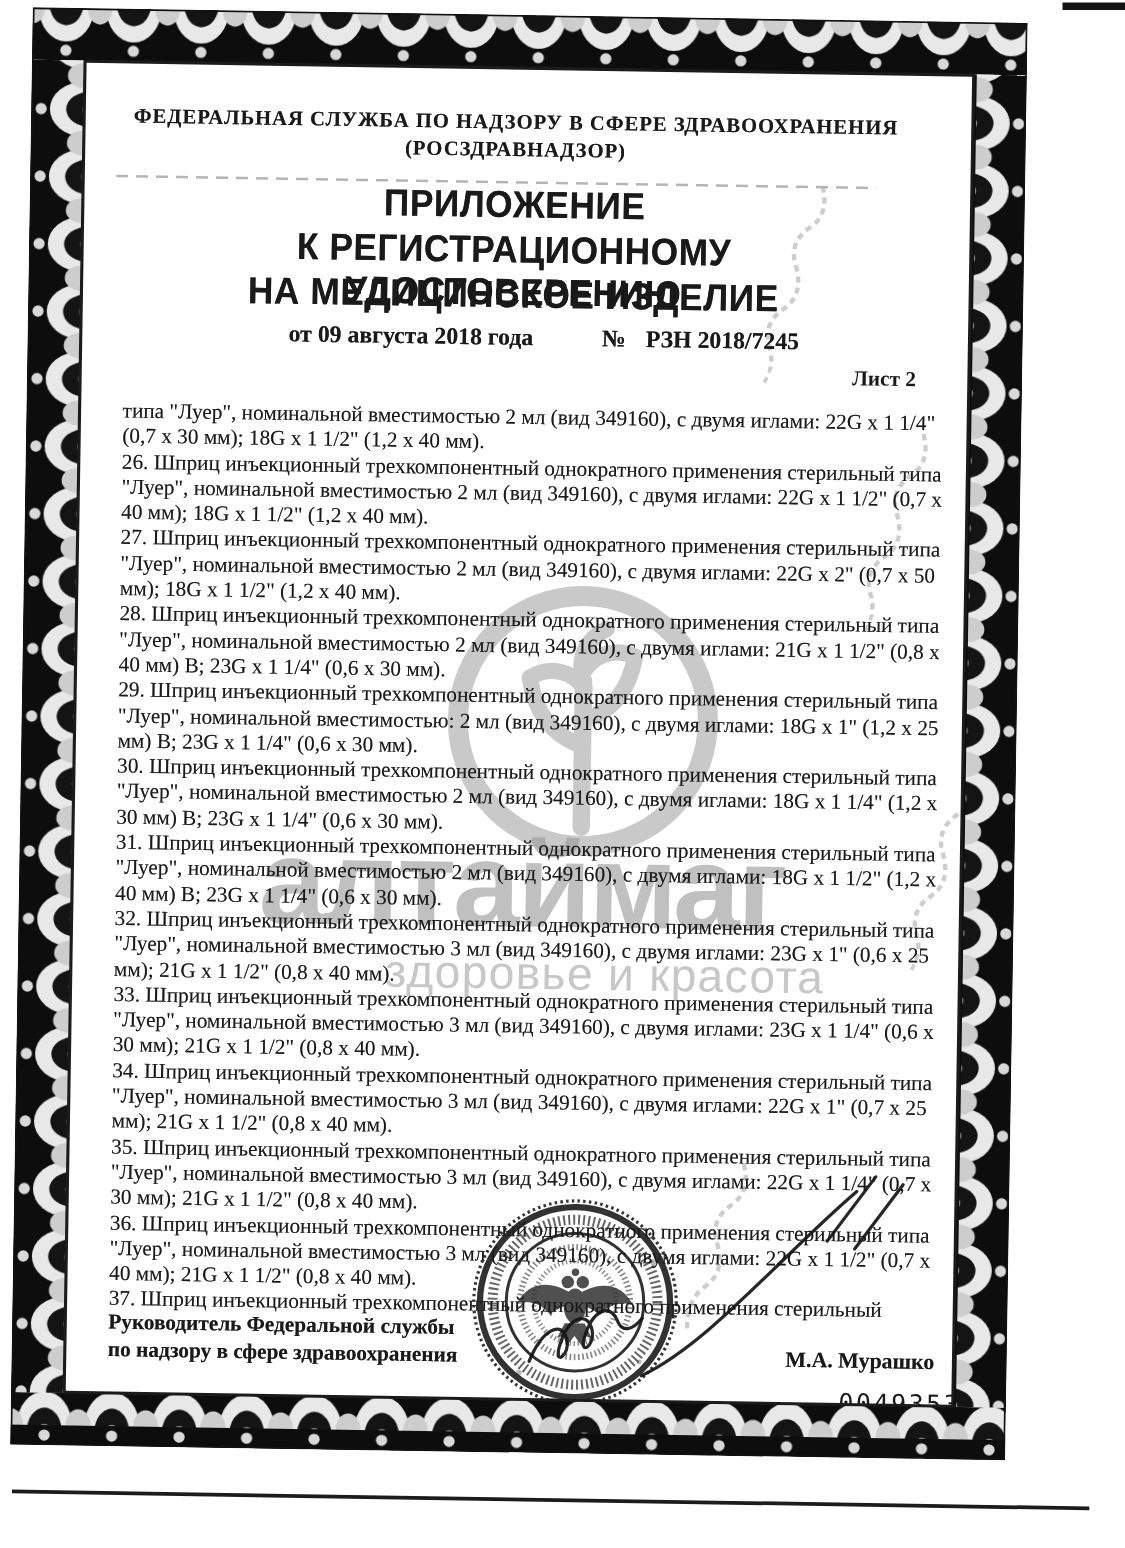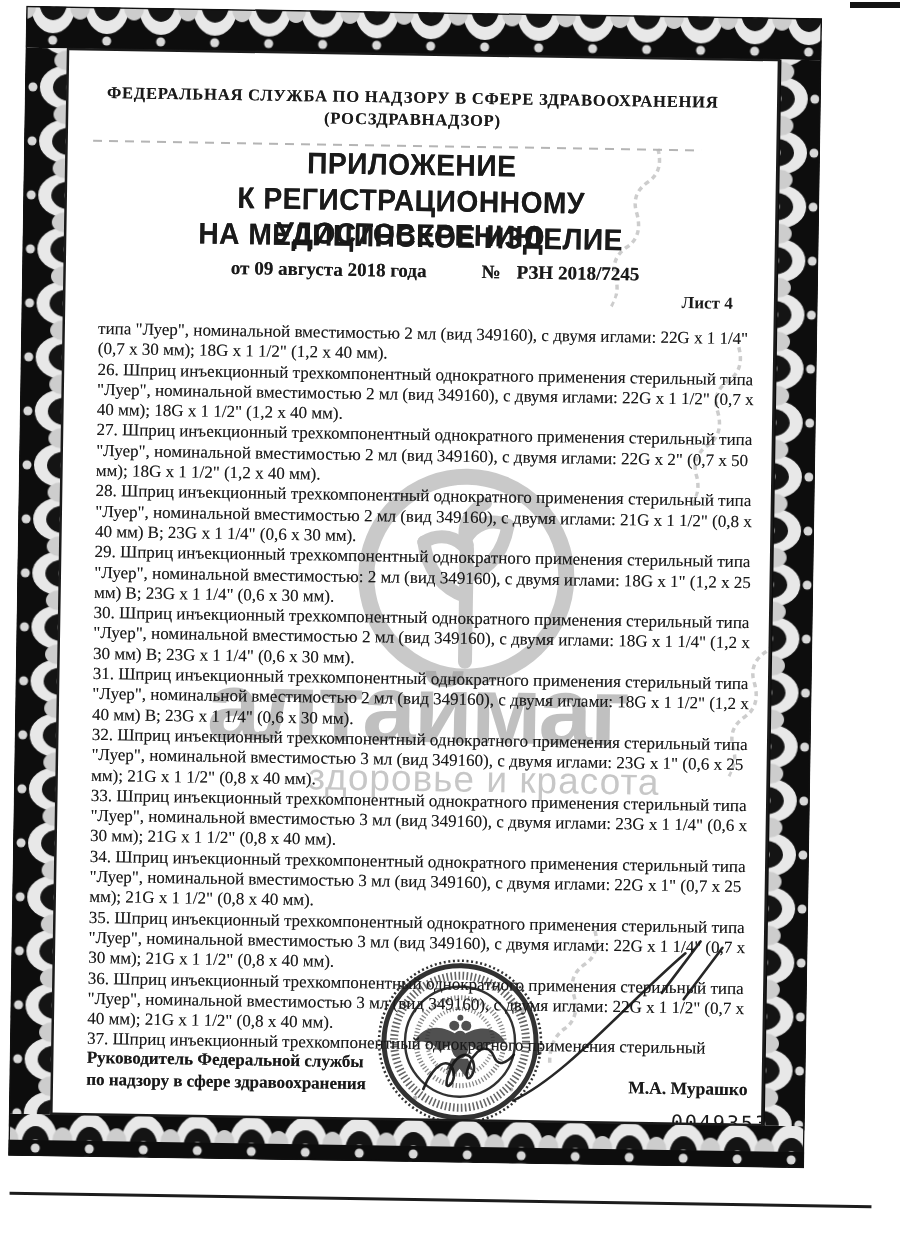--- a/index.html
+++ b/index.html
@@ -134,21 +134,21 @@
   </svg>
 
   <div class="abs agency">ФЕДЕРАЛЬНАЯ СЛУЖБА ПО НАДЗОРУ В СФЕРЕ ЗДРАВООХРАНЕНИЯ</div>
   <div class="abs agency2">(РОСЗДРАВНАДЗОР)</div>
   <div class="abs title t1">ПРИЛОЖЕНИЕ</div>
   <div class="abs title t2">К РЕГИСТРАЦИОННОМУ УДОСТОВЕРЕНИЮ</div>
   <div class="abs title t3">НА МЕДИЦИНСКОЕ ИЗДЕЛИЕ</div>
   <div class="abs issue-line">
     <span>от 09 августа 2018 года</span><span class="numsign">№</span><span class="numval">РЗН 2018/7245</span>
   </div>
-  <div class="abs sheet">Лист 4</div>
+  <div class="abs sheet">Лист 2</div>
 
   <div class="abs doc-body">
     <p>типа "Луер", номинальной вместимостью 2 мл (вид 349160), с двумя иглами: 22G x 1 1/4" (0,7 x 30 мм); 18G x 1 1/2" (1,2 x 40 мм).</p>
     <p>26. Шприц инъекционный трехкомпонентный однократного применения стерильный типа "Луер", номинальной вместимостью 2 мл (вид 349160), с двумя иглами: 22G x 1 1/2" (0,7 x 40 мм); 18G x 1 1/2" (1,2 x 40 мм).</p>
     <p>27. Шприц инъекционный трехкомпонентный однократного применения стерильный типа "Луер", номинальной вместимостью 2 мл (вид 349160), с двумя иглами: 22G x 2" (0,7 x 50 мм); 18G x 1 1/2" (1,2 x 40 мм).</p>
     <p>28. Шприц инъекционный трехкомпонентный однократного применения стерильный типа "Луер", номинальной вместимостью 2 мл (вид 349160), с двумя иглами: 21G x 1 1/2" (0,8 x 40 мм) В; 23G x 1 1/4" (0,6 x 30 мм).</p>
     <p>29. Шприц инъекционный трехкомпонентный однократного применения стерильный типа "Луер", номинальной вместимостью: 2 мл (вид 349160), с двумя иглами: 18G x 1" (1,2 x 25 мм) В; 23G x 1 1/4" (0,6 x 30 мм).</p>
     <p>30. Шприц инъекционный трехкомпонентный однократного применения стерильный типа "Луер", номинальной вместимостью 2 мл (вид 349160), с двумя иглами: 18G x 1 1/4" (1,2 x 30 мм) В; 23G x 1 1/4" (0,6 x 30 мм).</p>
     <p>31. Шприц инъекционный трехкомпонентный однократного применения стерильный типа "Луер", номинальной вместимостью 2 мл (вид 349160), с двумя иглами: 18G x 1 1/2" (1,2 x 40 мм) В; 23G x 1 1/4" (0,6 x 30 мм).</p>
     <p>32. Шприц инъекционный трехкомпонентный однократного применения стерильный типа "Луер", номинальной вместимостью 3 мл (вид 349160), с двумя иглами: 23G x 1" (0,6 x 25 мм); 21G x 1 1/2" (0,8 x 40 мм).</p>

